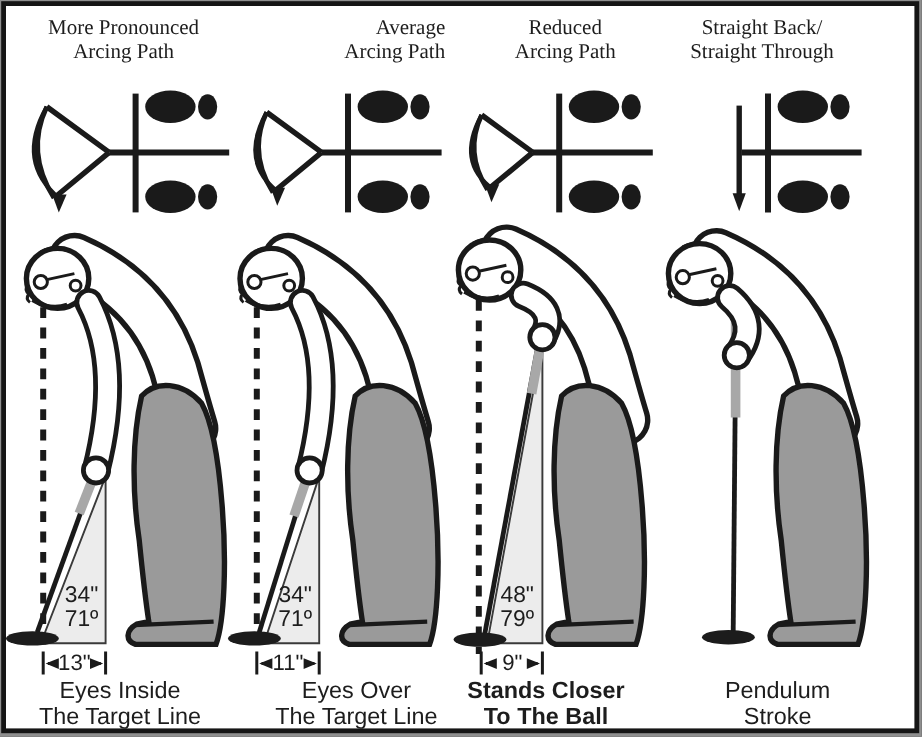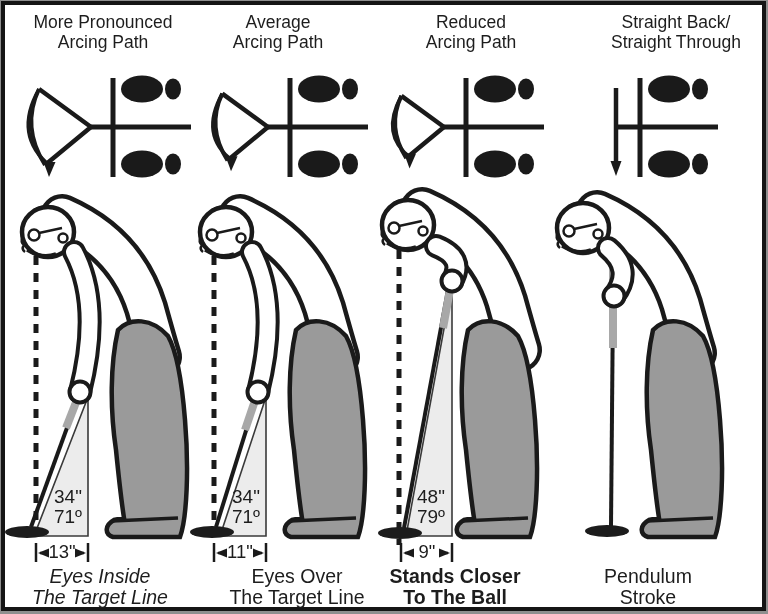--- a/index.html
+++ b/index.html
@@ -6,21 +6,21 @@
   .frame{
     position:relative;width:768px;height:614px;overflow:hidden;
     background:#8f8f8f;
     font-family:"Liberation Sans", sans-serif;
   }
   .frame svg{position:absolute;left:0;top:0;}
   .ov{
     position:absolute;color:#1d1d1d;text-align:center;
     white-space:pre-line;line-height:1.13;
   }
-  .title{font-size:17.5px;width:186px;top:13px;}
+  .title{font-size:17.5px;width:186px;top:13px;font-family:Liberation Serif, serif;}
   .caption{font-size:19.5px;width:186px;top:566px;line-height:1.06;}
   .meas{font-size:19px;width:90px;top:487px;line-height:1.05;}
   .dim{font-size:18.5px;width:70px;top:542px;}
 </style>
 </head>
 <body>
 
 <div class="frame">
   <svg id="gfx" width="768" height="614" viewBox="0 0 768 614">
       <rect x="0" y="0" width="768" height="614" fill="#8f8f8f"></rect>
@@ -207,36 +207,36 @@
         <line x1="452" y1="543" x2="452" y2="562" stroke="#1a1a1a" stroke-width="2.5"></line>
         <line x1="409.5" y1="553" x2="405" y2="553" stroke="#1a1a1a" stroke-width="2.5"></line>
         <line x1="443.5" y1="553" x2="448" y2="553" stroke="#1a1a1a" stroke-width="2.5"></line>
         <path d="M 403,553 L 414,548.5 L 414,557.5 Z" fill="#1a1a1a"></path>
         <path d="M 450,553 L 439,548.5 L 439,557.5 Z" fill="#1a1a1a"></path>
       </g>
     </svg>
 
   <div class="ov title" style="left:10px;">More Pronounced
 Arcing Path</div>
-  <div class="ov title" style="left:185px;">Average
+  <div class="ov title" style="left:185px;text-align:right;">Average
 Arcing Path</div>
   <div class="ov title" style="left:378px;">Reduced
 Arcing Path</div>
-  <div class="ov title" style="left:583px;">Straight Back/
+  <div class="ov title" style="left:542px;">Straight Back/
 Straight Through</div>
 
   <div class="ov meas" style="left:23px;"><span>34"</span><br><span>71º</span></div>
   <div class="ov meas" style="left:201px;"><span>34"</span><br><span>71º</span></div>
   <div class="ov meas" style="left:386px;"><span>48"</span><br><span>79º</span></div>
 
   <div class="ov dim" style="left:27px;">13"</div>
   <div class="ov dim" style="left:205px;">11"</div>
   <div class="ov dim" style="left:392px;">9"</div>
 
-  <div class="ov caption" style="left:7px;font-style:italic;">Eyes Inside
+  <div class="ov caption" style="left:7px;">Eyes Inside
 The Target Line</div>
   <div class="ov caption" style="left:204px;">Eyes Over
 The Target Line</div>
   <div class="ov caption" style="left:362px;font-weight:bold;">Stands Closer
 To The Ball</div>
   <div class="ov caption" style="left:555px;">Pendulum
 Stroke</div>
 </div>
 
 </body></html>

